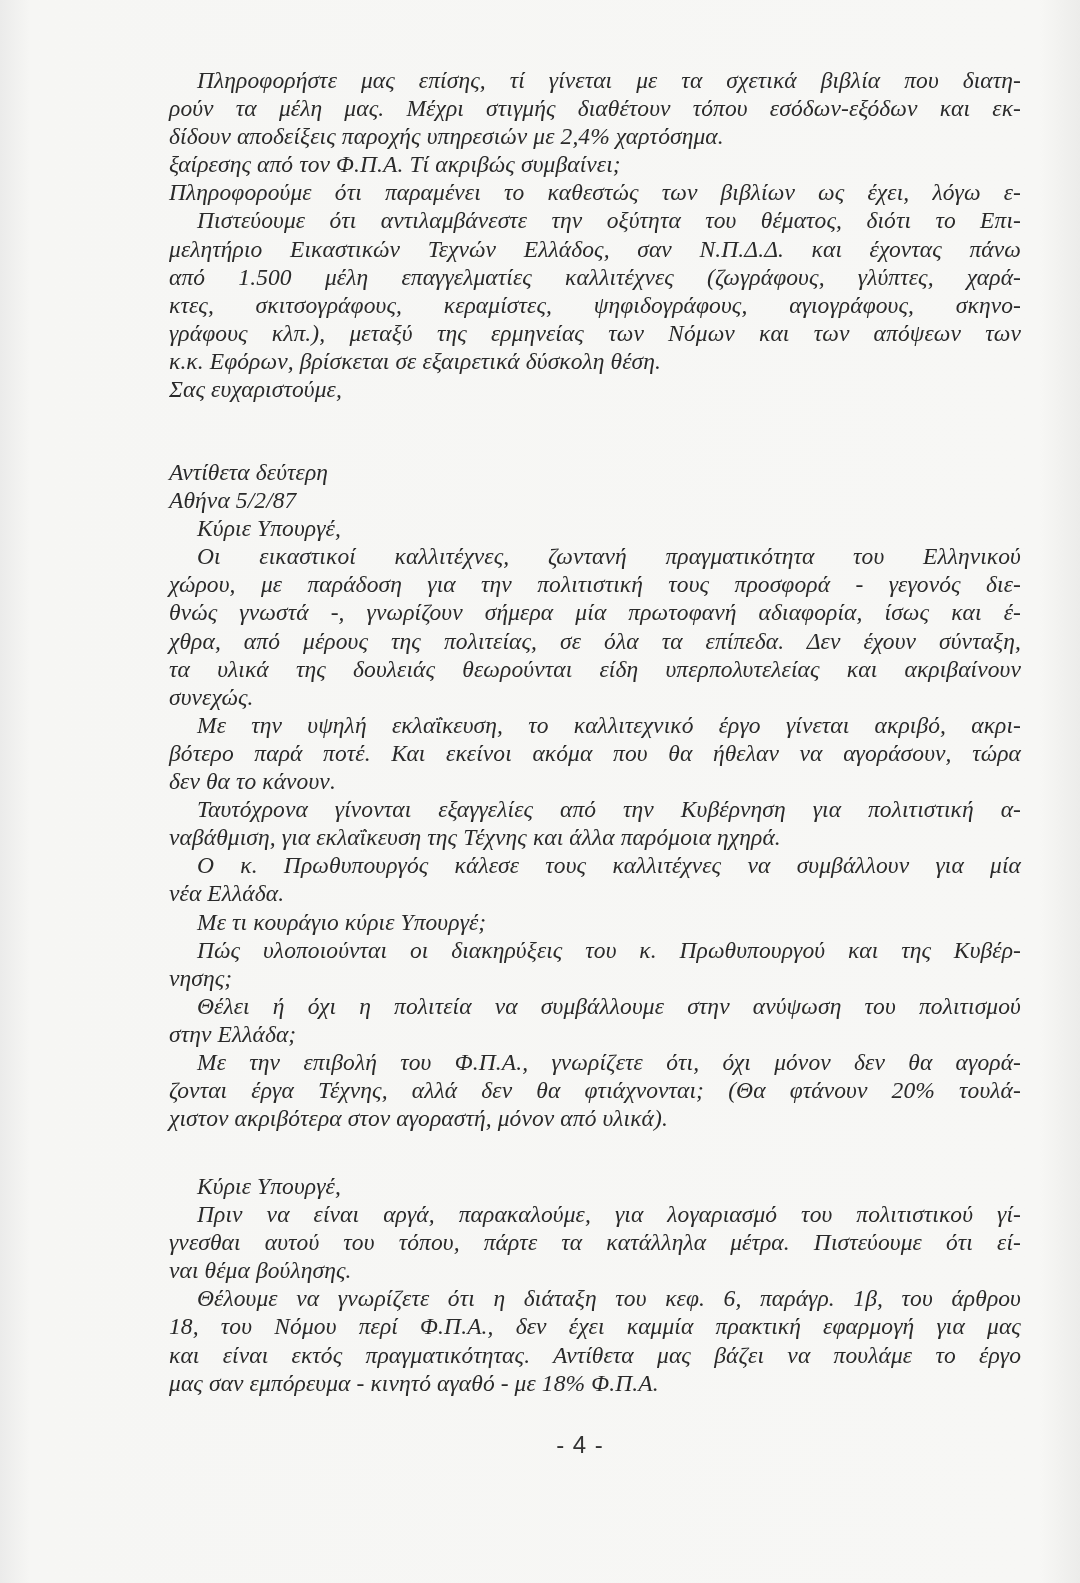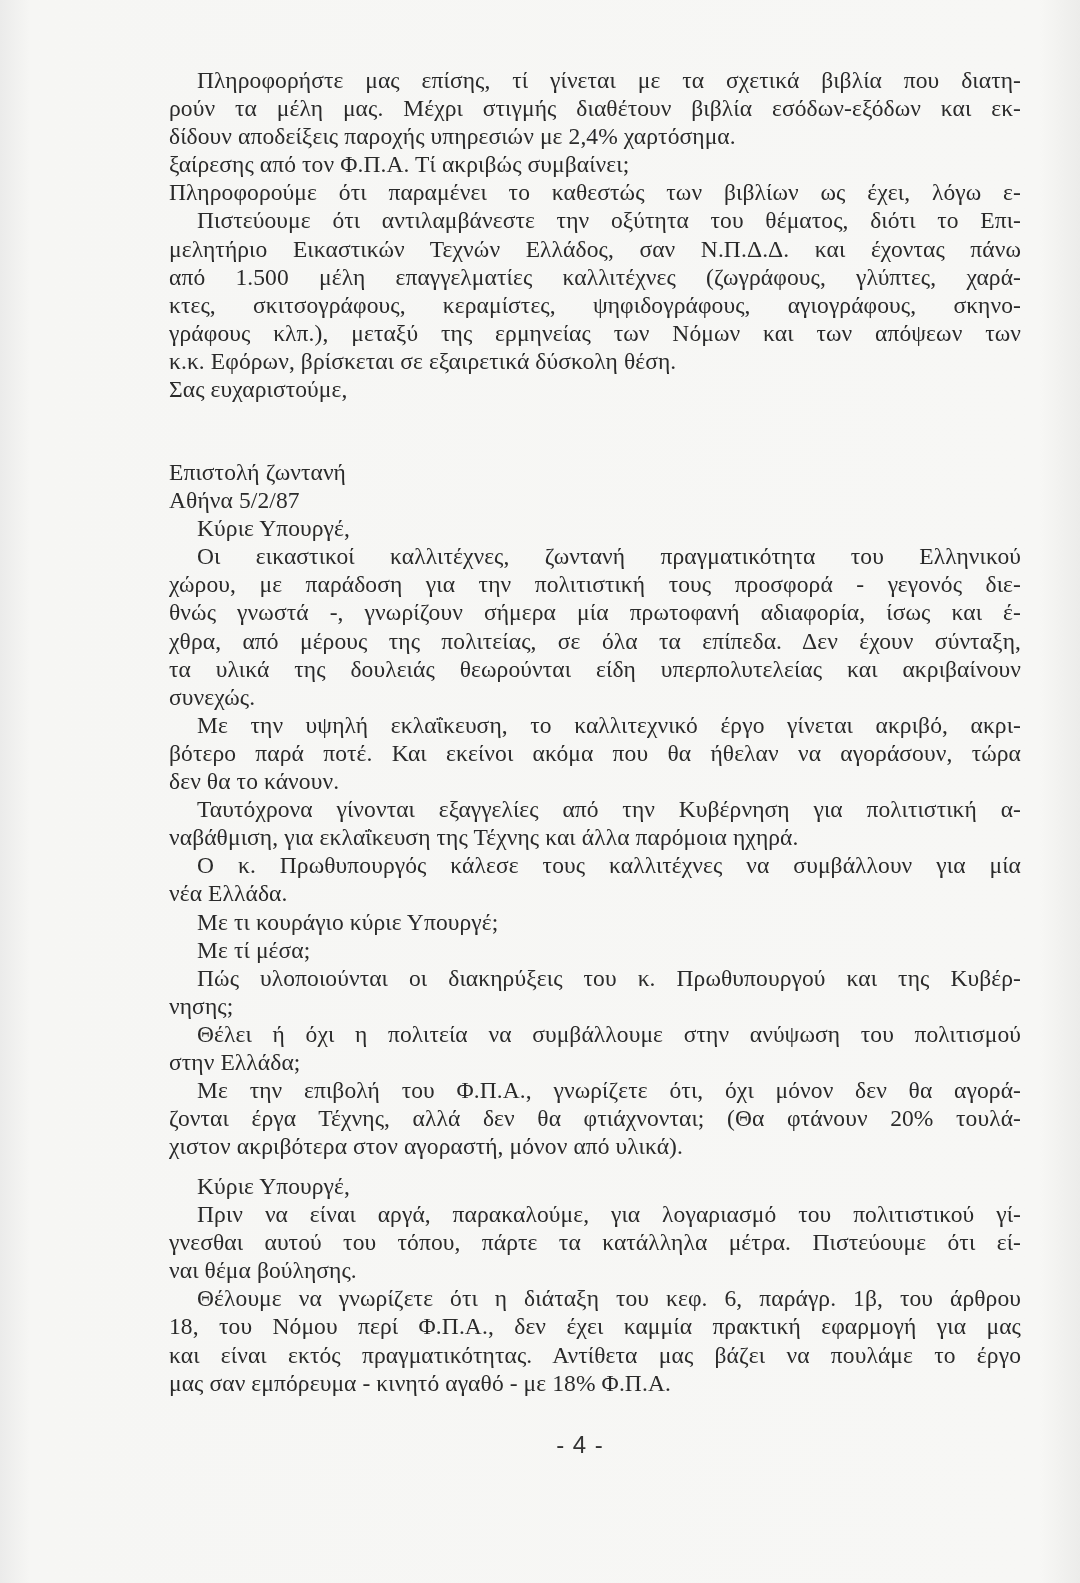--- a/index.html
+++ b/index.html
@@ -19,20 +19,21 @@
       position: absolute;
       left: 0; top: 0;
       width: 1080px;
       height: 1583px;
       background: linear-gradient(90deg, #ebebea 0px, #f6f6f4 30px, #f7f7f5 1040px, #ececea 1080px);
     }
     .text-block {
       position: absolute;
       left: 169px;
       width: 852px;
+      font-style: italic;
       font-size: 23.5px;
       line-height: 28.1px;
       letter-spacing: 0.1px;
     }
     .line {
       display: block;
       white-space: nowrap;
       text-align: justify;
       text-align-last: justify;
     }
@@ -58,54 +59,53 @@
     }
   </style>
 </head>
 <body>
 
 <div class="page">
 
   <div class="text-block" id="block1">
     <div id="s1-lines">
         <span class="line indent">Πληροφορήστε μας επίσης, τί γίνεται με τα σχετικά βιβλία που διατη-</span>
-        <span class="line">ρούν τα μέλη μας. Μέχρι στιγμής διαθέτουν βιβλία εσόδων-εξόδων και εκ-</span>
+        <span class="line">ρούν τα μέλη μας. Μέχρι στιγμής διαθέτουν τόπου εσόδων-εξόδων και εκ-</span>
         <span class="line last">δίδουν αποδείξεις παροχής υπηρεσιών με 2,4% χαρτόσημα.</span>
         <span class="line last">ξαίρεσης από τον Φ.Π.Α. Τί ακριβώς συμβαίνει;</span>
         <span class="line">Πληροφορούμε ότι παραμένει το καθεστώς των βιβλίων ως έχει, λόγω ε-</span>
         <span class="line indent">Πιστεύουμε ότι αντιλαμβάνεστε την οξύτητα του θέματος, διότι το Επι-</span>
         <span class="line">μελητήριο Εικαστικών Τεχνών Ελλάδος, σαν Ν.Π.Δ.Δ. και έχοντας πάνω</span>
         <span class="line">από 1.500 μέλη επαγγελματίες καλλιτέχνες (ζωγράφους, γλύπτες, χαρά-</span>
         <span class="line">κτες, σκιτσογράφους, κεραμίστες, ψηφιδογράφους, αγιογράφους, σκηνο-</span>
         <span class="line">γράφους κλπ.), μεταξύ της ερμηνείας των Νόμων και των απόψεων των</span>
         <span class="line last">κ.κ. Εφόρων, βρίσκεται σε εξαιρετικά δύσκολη θέση.</span>
         <span class="line last">Σας ευχαριστούμε,</span>
       </div>
   </div>
 
   <div class="text-block" id="block2">
-    <span class="line last">Επιστολή ζωντανή</span>
+    <span class="line last">Αντίθετα δεύτερη</span>
     <span class="line last">Αθήνα 5/2/87</span>
     <div id="s2-lines">
         <span class="line indent last">Κύριε Υπουργέ,</span>
         <span class="line indent">Οι εικαστικοί καλλιτέχνες, ζωντανή πραγματικότητα του Ελληνικού</span>
         <span class="line">χώρου, με παράδοση για την πολιτιστική τους προσφορά - γεγονός διε-</span>
         <span class="line">θνώς γνωστά -, γνωρίζουν σήμερα μία πρωτοφανή αδιαφορία, ίσως και έ-</span>
         <span class="line">χθρα, από μέρους της πολιτείας, σε όλα τα επίπεδα. Δεν έχουν σύνταξη,</span>
         <span class="line">τα υλικά της δουλειάς θεωρούνται είδη υπερπολυτελείας και ακριβαίνουν</span>
         <span class="line last">συνεχώς.</span>
         <span class="line indent">Με την υψηλή εκλαΐκευση, το καλλιτεχνικό έργο γίνεται ακριβό, ακρι-</span>
         <span class="line">βότερο παρά ποτέ. Και εκείνοι ακόμα που θα ήθελαν να αγοράσουν, τώρα</span>
         <span class="line last">δεν θα το κάνουν.</span>
         <span class="line indent">Ταυτόχρονα γίνονται εξαγγελίες από την Κυβέρνηση για πολιτιστική α-</span>
         <span class="line last">ναβάθμιση, για εκλαΐκευση της Τέχνης και άλλα παρόμοια ηχηρά.</span>
         <span class="line indent">Ο κ. Πρωθυπουργός κάλεσε τους καλλιτέχνες να συμβάλλουν για μία</span>
         <span class="line last">νέα Ελλάδα.</span>
         <span class="line indent last">Με τι κουράγιο κύριε Υπουργέ;</span>
-        <span class="line indent last">Με τί μέσα;</span>
         <span class="line indent">Πώς υλοποιούνται οι διακηρύξεις του κ. Πρωθυπουργού και της Κυβέρ-</span>
         <span class="line last">νησης;</span>
         <span class="line indent">Θέλει ή όχι η πολιτεία να συμβάλλουμε στην ανύψωση του πολιτισμού</span>
         <span class="line last">στην Ελλάδα;</span>
         <span class="line indent">Με την επιβολή του Φ.Π.Α., γνωρίζετε ότι, όχι μόνον δεν θα αγορά-</span>
         <span class="line">ζονται έργα Τέχνης, αλλά δεν θα φτιάχνονται; (Θα φτάνουν 20% τουλά-</span>
         <span class="line last">χιστον ακριβότερα στον αγοραστή, μόνον από υλικά).</span>
       </div>
   </div>
 

